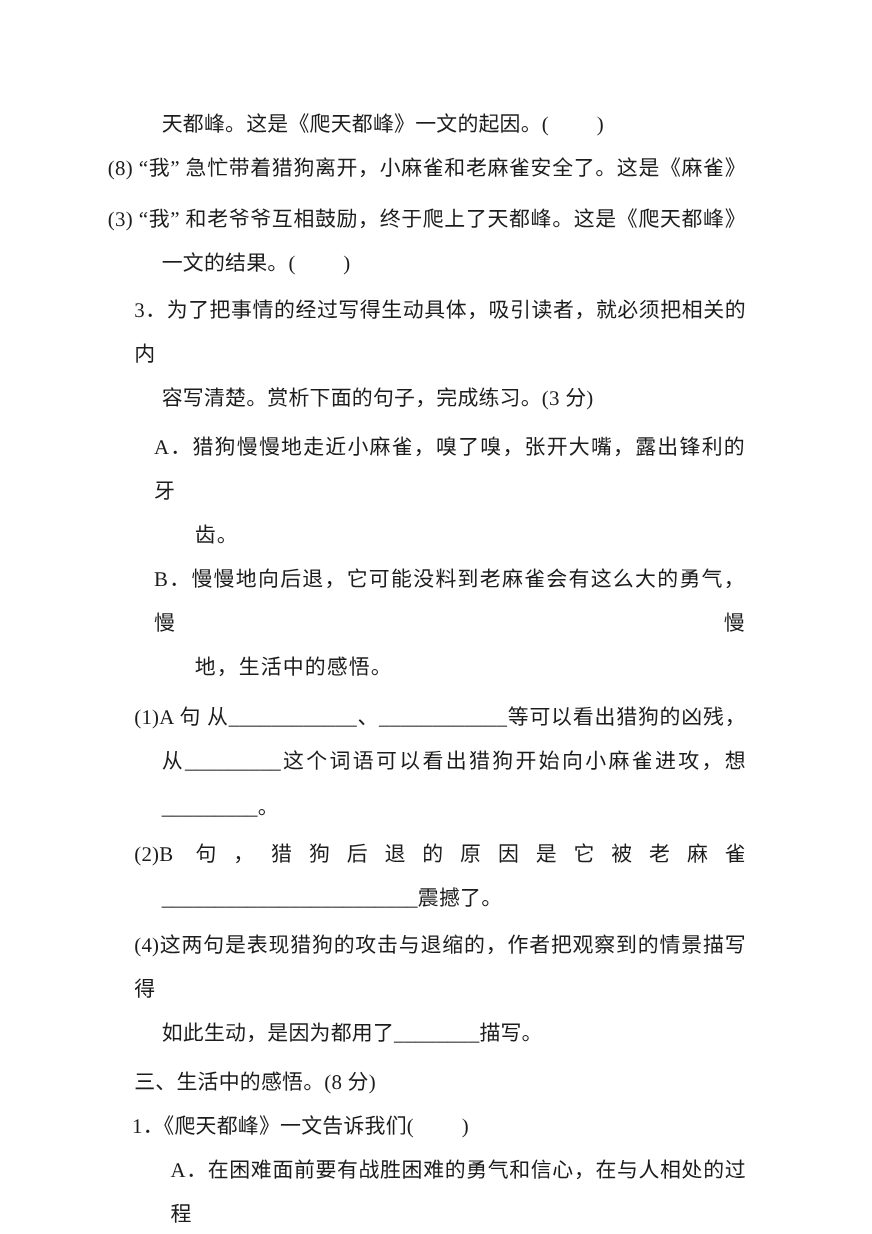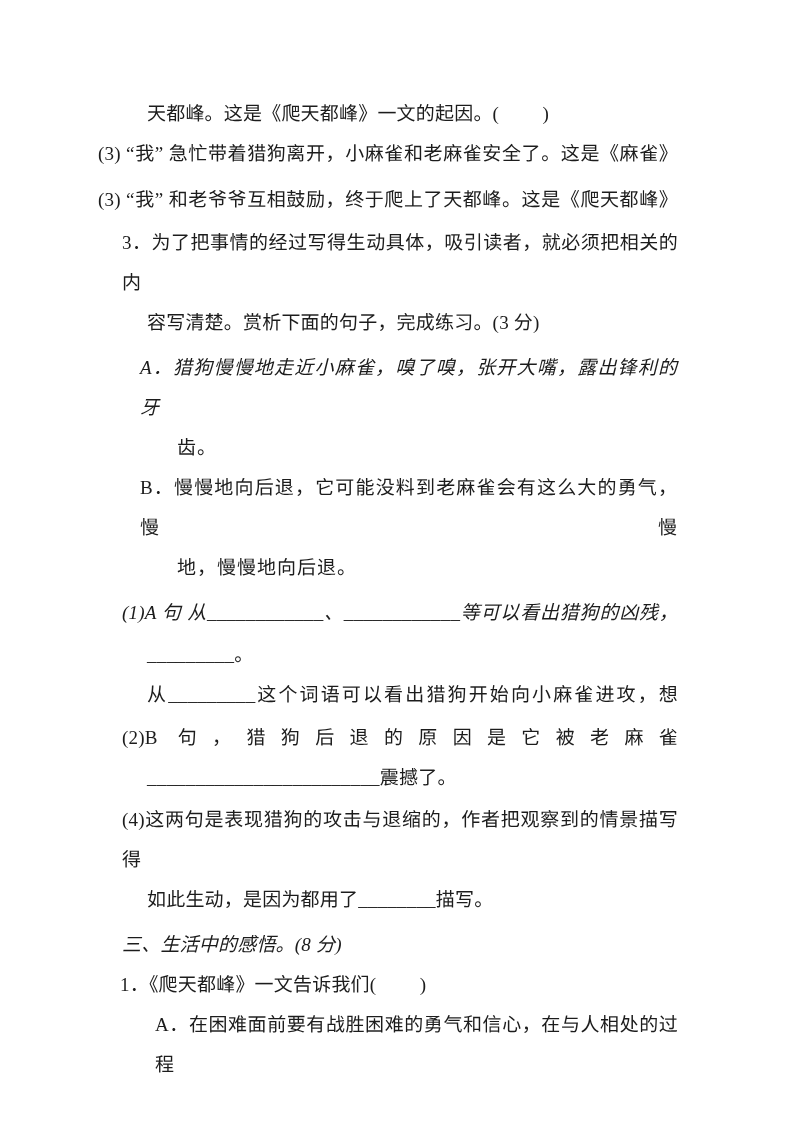--- a/index.html
+++ b/index.html
@@ -49,40 +49,41 @@
   .ind0  { padding-left: 0; }
   .ind22 { padding-left: 22px; }
   .ind24 { padding-left: 24px; }
   .ind42 { padding-left: 42px; }
   .ind49 { padding-left: 49px; }
   .ind57 { padding-left: 57px; }
   .ind79 { padding-left: 79px; }
   
   .mt2 { margin-top: 2px; }
   .mt3 { margin-top: 3px; }
-  .mt5 { margin-top: 5px; font-style: italic; }
+  .mt5 { margin-top: 5px; }
   .mt6 { margin-top: 6px; }
 </style>
 </head>
 <body>
 
 <div class="sheet">
   <div class="textblock">
     <div class="line ind49">天都峰。这是《爬天都峰》一文的起因。(　　 )</div>
-    <div class="line ind0 jf">(3) “我” 急忙带着猎狗离开，小麻雀和老麻雀安全了。这是《麻雀》</div>
+    <div class="line ind0 jf">(8) “我” 急忙带着猎狗离开，小麻雀和老麻雀安全了。这是《麻雀》</div>
     <div class="line ind0 jf mt6">(3) “我” 和老爷爷互相鼓励，终于爬上了天都峰。这是《爬天都峰》</div>
+    <div class="line ind49">一文的结果。(　　 )</div>
     <div class="line ind24 jf mt3">3．为了把事情的经过写得生动具体，吸引读者，就必须把相关的内</div>
     <div class="line ind49">容写清楚。赏析下面的句子，完成练习。(3 分)</div>
     <div class="line ind42 jf kai mt5">A．猎狗慢慢地走近小麻雀，嗅了嗅，张开大嘴，露出锋利的牙</div>
     <div class="line ind79 kai">齿。</div>
     <div class="line ind42 jf kai">B．慢慢地向后退，它可能没料到老麻雀会有这么大的勇气，慢慢</div>
-    <div class="line ind79 kai">地，慢慢地向后退。</div>
+    <div class="line ind79 kai">地，生活中的感悟。</div>
     <div class="line ind24 jf mt5">(1)A 句 从____________、____________等可以看出猎狗的凶残，</div>
+    <div class="line ind49 jf">从_________这个词语可以看出猎狗开始向小麻雀进攻，想</div>
     <div class="line ind49 mt2">_________。</div>
-    <div class="line ind49 jf">从_________这个词语可以看出猎狗开始向小麻雀进攻，想</div>
     <div class="line ind24 jf mt3">(2)B 句，猎狗后退的原因是它被老麻雀</div>
     <div class="line ind49">________________________震撼了。</div>
     <div class="line ind24 jf mt2">(4)这两句是表现猎狗的攻击与退缩的，作者把观察到的情景描写得</div>
     <div class="line ind49">如此生动，是因为都用了________描写。</div>
     <div class="line ind24 mt5">三、生活中的感悟。(8 分)</div>
     <div class="line ind22">1．《爬天都峰》一文告诉我们(　　 )</div>
     <div class="line ind57 jf">A．在困难面前要有战胜困难的勇气和信心，在与人相处的过程</div>
 
   </div>
 </div>

